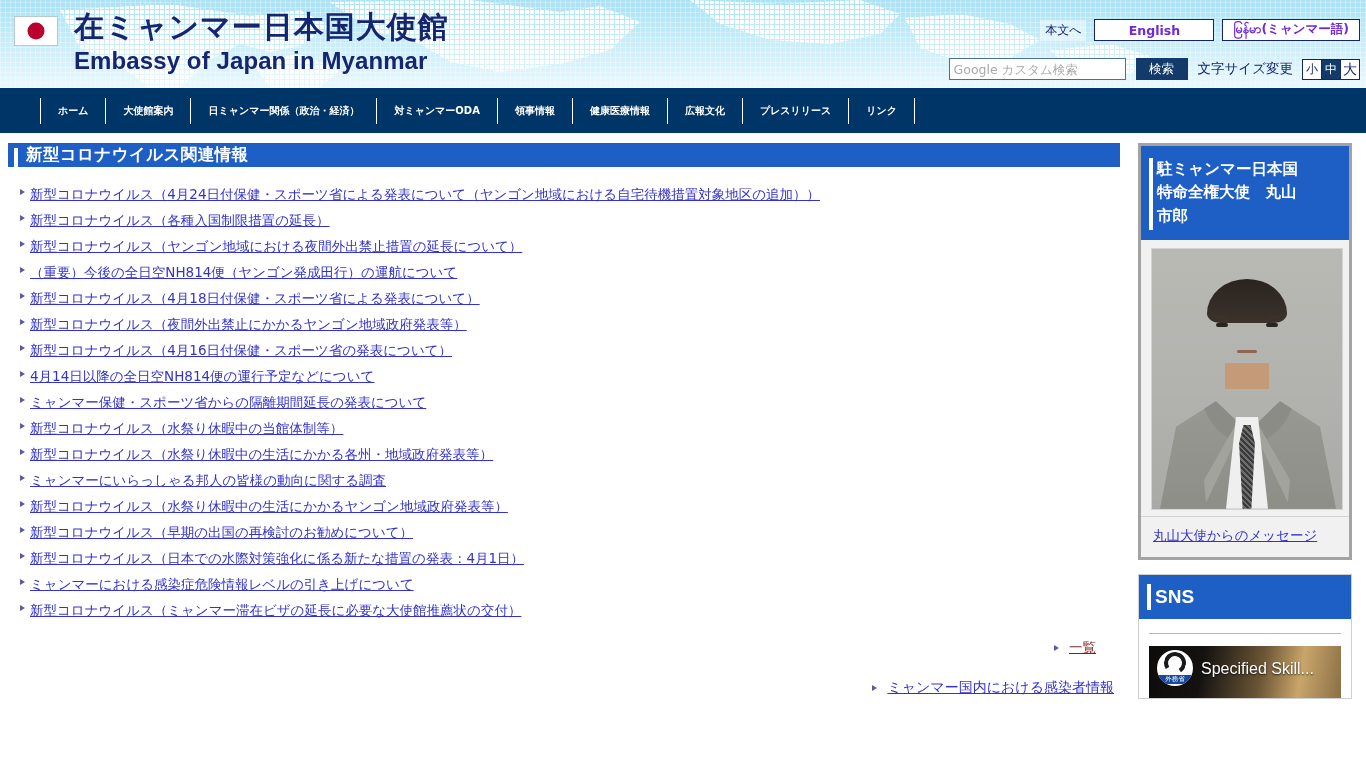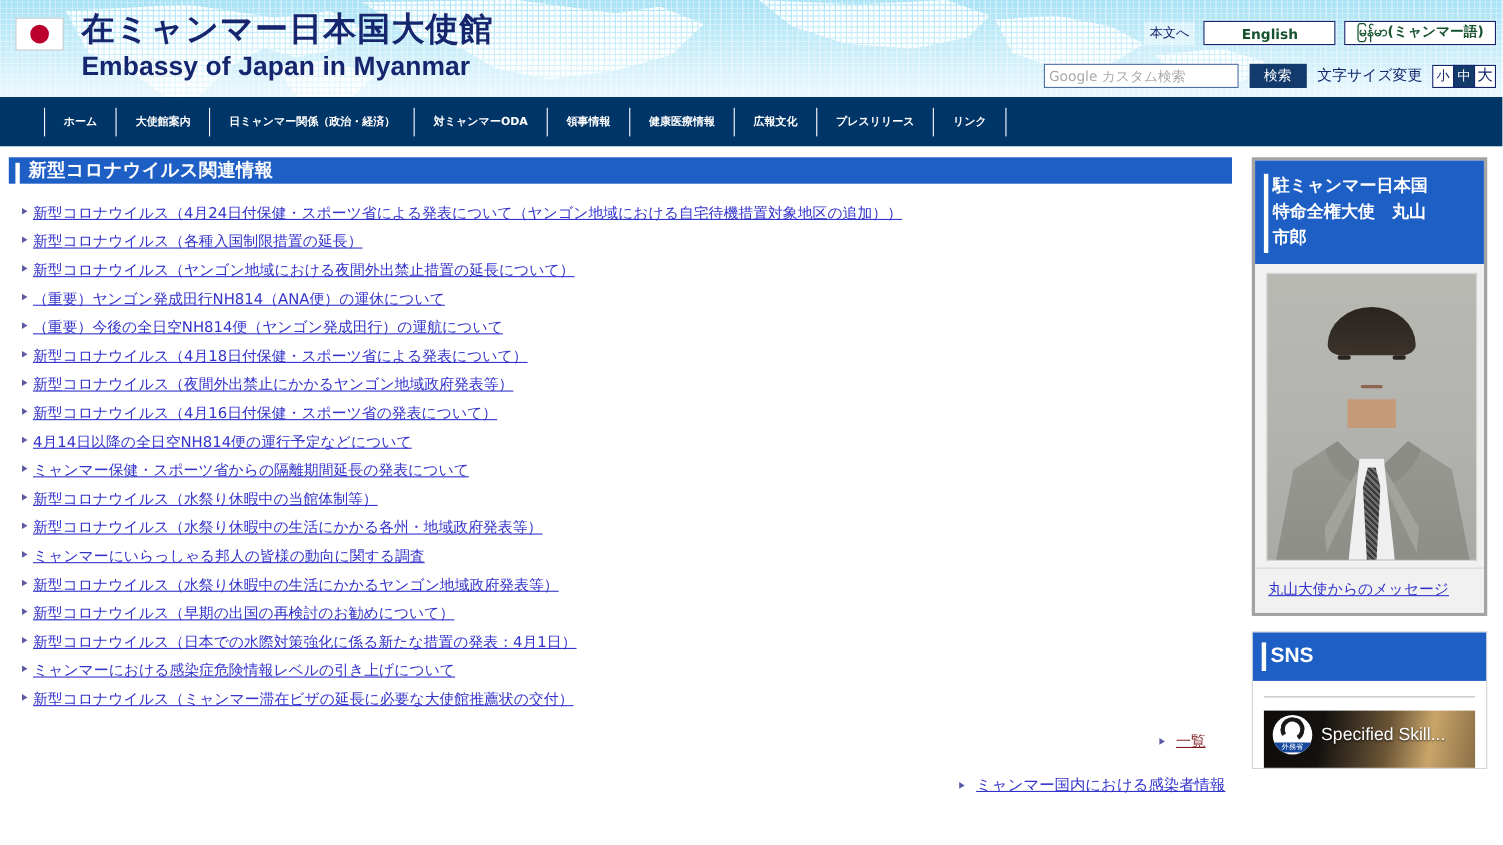--- a/index.html
+++ b/index.html
@@ -67,21 +67,21 @@
   .skip-link {
     font-size:12px; color:#15256e; text-decoration:none;
     background:rgba(255,255,255,.45);
     padding:2px 5px;
     font-family:"DejaVu Sans",sans-serif;
   }
   .lang-btn {
     display:inline-flex; align-items:center; justify-content:center;
     height:22px; min-width:120px; padding:0 10px;
     border:1px solid #14256e; background:#ffffff;
-    color:#14532d; font-size:12.5px; font-weight:bold;
+    color:#6d28d9; font-size:12.5px; font-weight:bold;
     text-decoration:none; white-space:nowrap;
     font-family:"DejaVu Sans","Liberation Sans",sans-serif;
   }
   .lang-btn.mm { min-width:128px; position:relative; }
 
   .hdr-bot-right {
     position:absolute; right:6px; top:58px;
     display:flex; align-items:center; gap:10px;
   }
   .search-input {
@@ -413,24 +413,20 @@
           <span class="bullet"></span>
           <a href="#">新型コロナウイルス（4月24日付保健・スポーツ省による発表について（ヤンゴン地域における自宅待機措置対象地区の追加））</a>
         </li>
       <li>
           <span class="bullet"></span>
           <a href="#">新型コロナウイルス（各種入国制限措置の延長）</a>
         </li>
       <li>
           <span class="bullet"></span>
           <a href="#">新型コロナウイルス（ヤンゴン地域における夜間外出禁止措置の延長について）</a>
-        </li>
-      <li>
-          <span class="bullet"></span>
-          <a href="#">（重要）ヤンゴン発成田行NH814（ANA便）の運休について</a>
         </li>
       <li>
           <span class="bullet"></span>
           <a href="#">（重要）今後の全日空NH814便（ヤンゴン発成田行）の運航について</a>
         </li>
       <li>
           <span class="bullet"></span>
           <a href="#">新型コロナウイルス（4月18日付保健・スポーツ省による発表について）</a>
         </li>
       <li>

